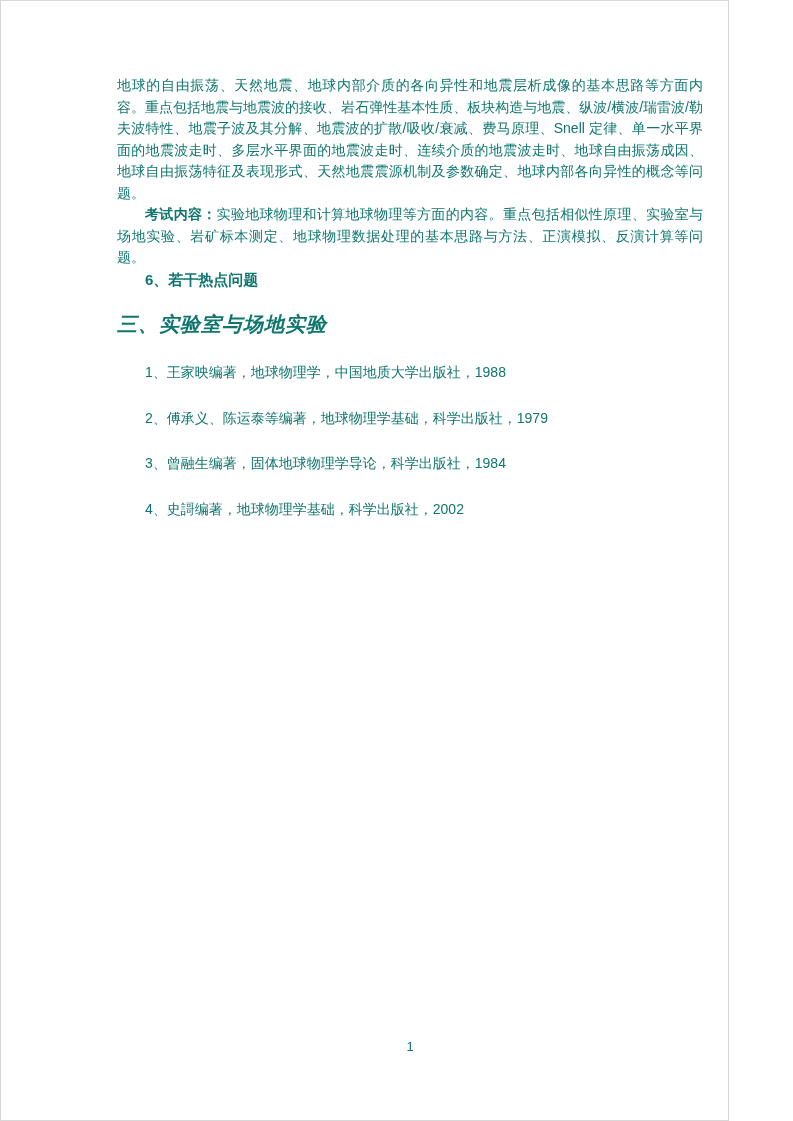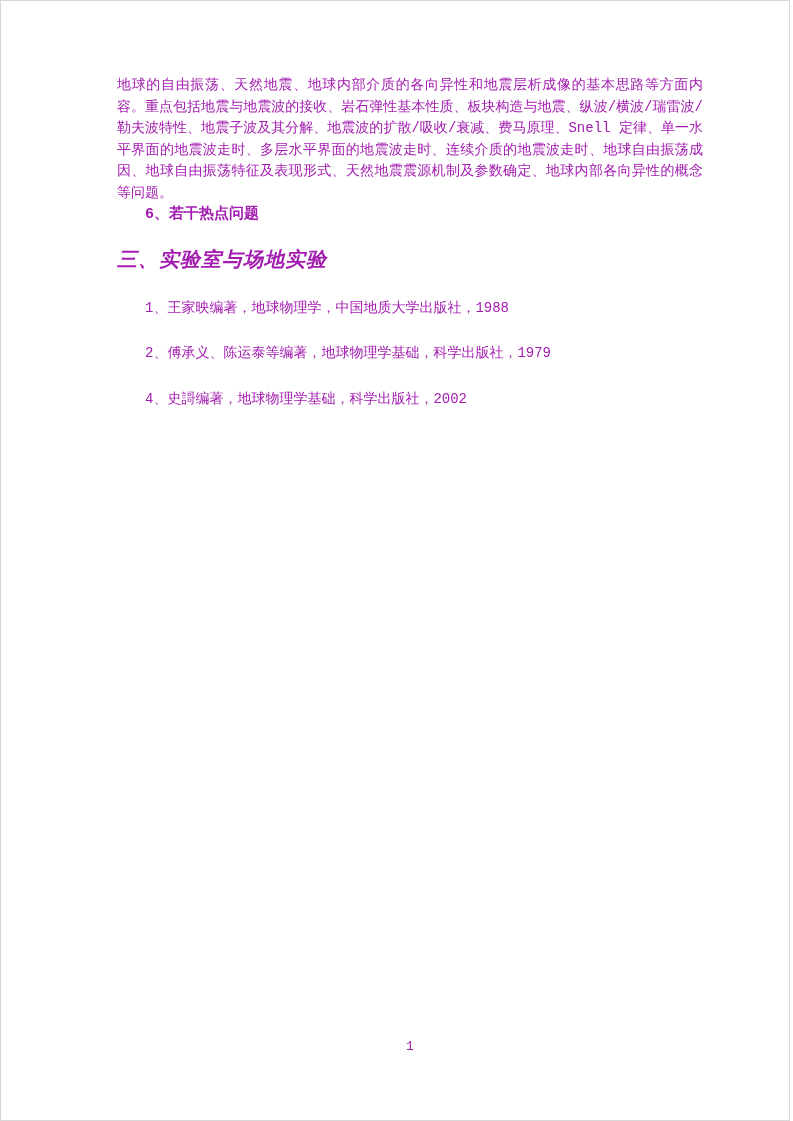--- a/index.html
+++ b/index.html
@@ -1,24 +1,24 @@
 <!DOCTYPE html>
 <html><head>
 <meta charset="utf-8">
 <style>
   * { box-sizing: border-box; }
   html, body { margin: 0; padding: 0; background: #ffffff; }
   .page {
     position: relative;
-    width: 790px;
+    width: 729px;
     height: 1121px;
     background: #ffffff;
     border: 1px solid #d8d8d8;
-    font-family: Liberation Mono, monospace;
-    color: #a21caf;
+    font-family: Liberation Sans, sans-serif;
+    color: #0f766e;
     overflow: hidden;
   }
   .content {
     position: absolute;
     left: 116px;
     top: 74px;
     width: 586px;
   }
   .body-par {
     margin: 0;
@@ -66,27 +66,29 @@
 </style>
 </head>
 <body>
 
 <div class="page">
   <div class="content">
 
     <p class="body-par">地球的自由振荡、天然地震、地球内部介质的各向异性和地震层析成像的基本思路等方面内容。重点包括地震与地震波的接收、岩石弹性基本性质、板块构造与地震、纵波/横波/瑞雷波/勒夫波特性、地震子波及其分解、地震波的扩散/吸收/衰减、费马原理、Snell 定律、单一水平界面的地震波走时、多层水平界面的地震波走时、连续介质的地震波走时、地球自由振荡成因、地球自由振荡特征及表现形式、天然地震震源机制及参数确定、地球内部各向异性的概念等问题。</p>
 
 
+    <p class="body-par first-indent"><span class="label">考试内容：</span><span>实验地球物理和计算地球物理等方面的内容。重点包括相似性原理、实验室与场地实验、岩矿标本测定、地球物理数据处理的基本思路与方法、正演模拟、反演计算等问题。</span></p>
 
     <h3 class="sec-heading">6、若干热点问题</h3>
 
 
     <h2 class="refs-heading">三、实验室与场地实验</h2>
 
     <ol class="refs">
       <li>1、王家映编著，地球物理学，中国地质大学出版社，1988</li>
       <li>2、傅承义、陈运泰等编著，地球物理学基础，科学出版社，1979</li>
+      <li>3、曾融生编著，固体地球物理学导论，科学出版社，1984</li>
       <li>4、史謌编著，地球物理学基础，科学出版社，2002</li>
     </ol>
   </div>
 
   <div class="page-number">1</div>
 </div>
 
 </body></html>

